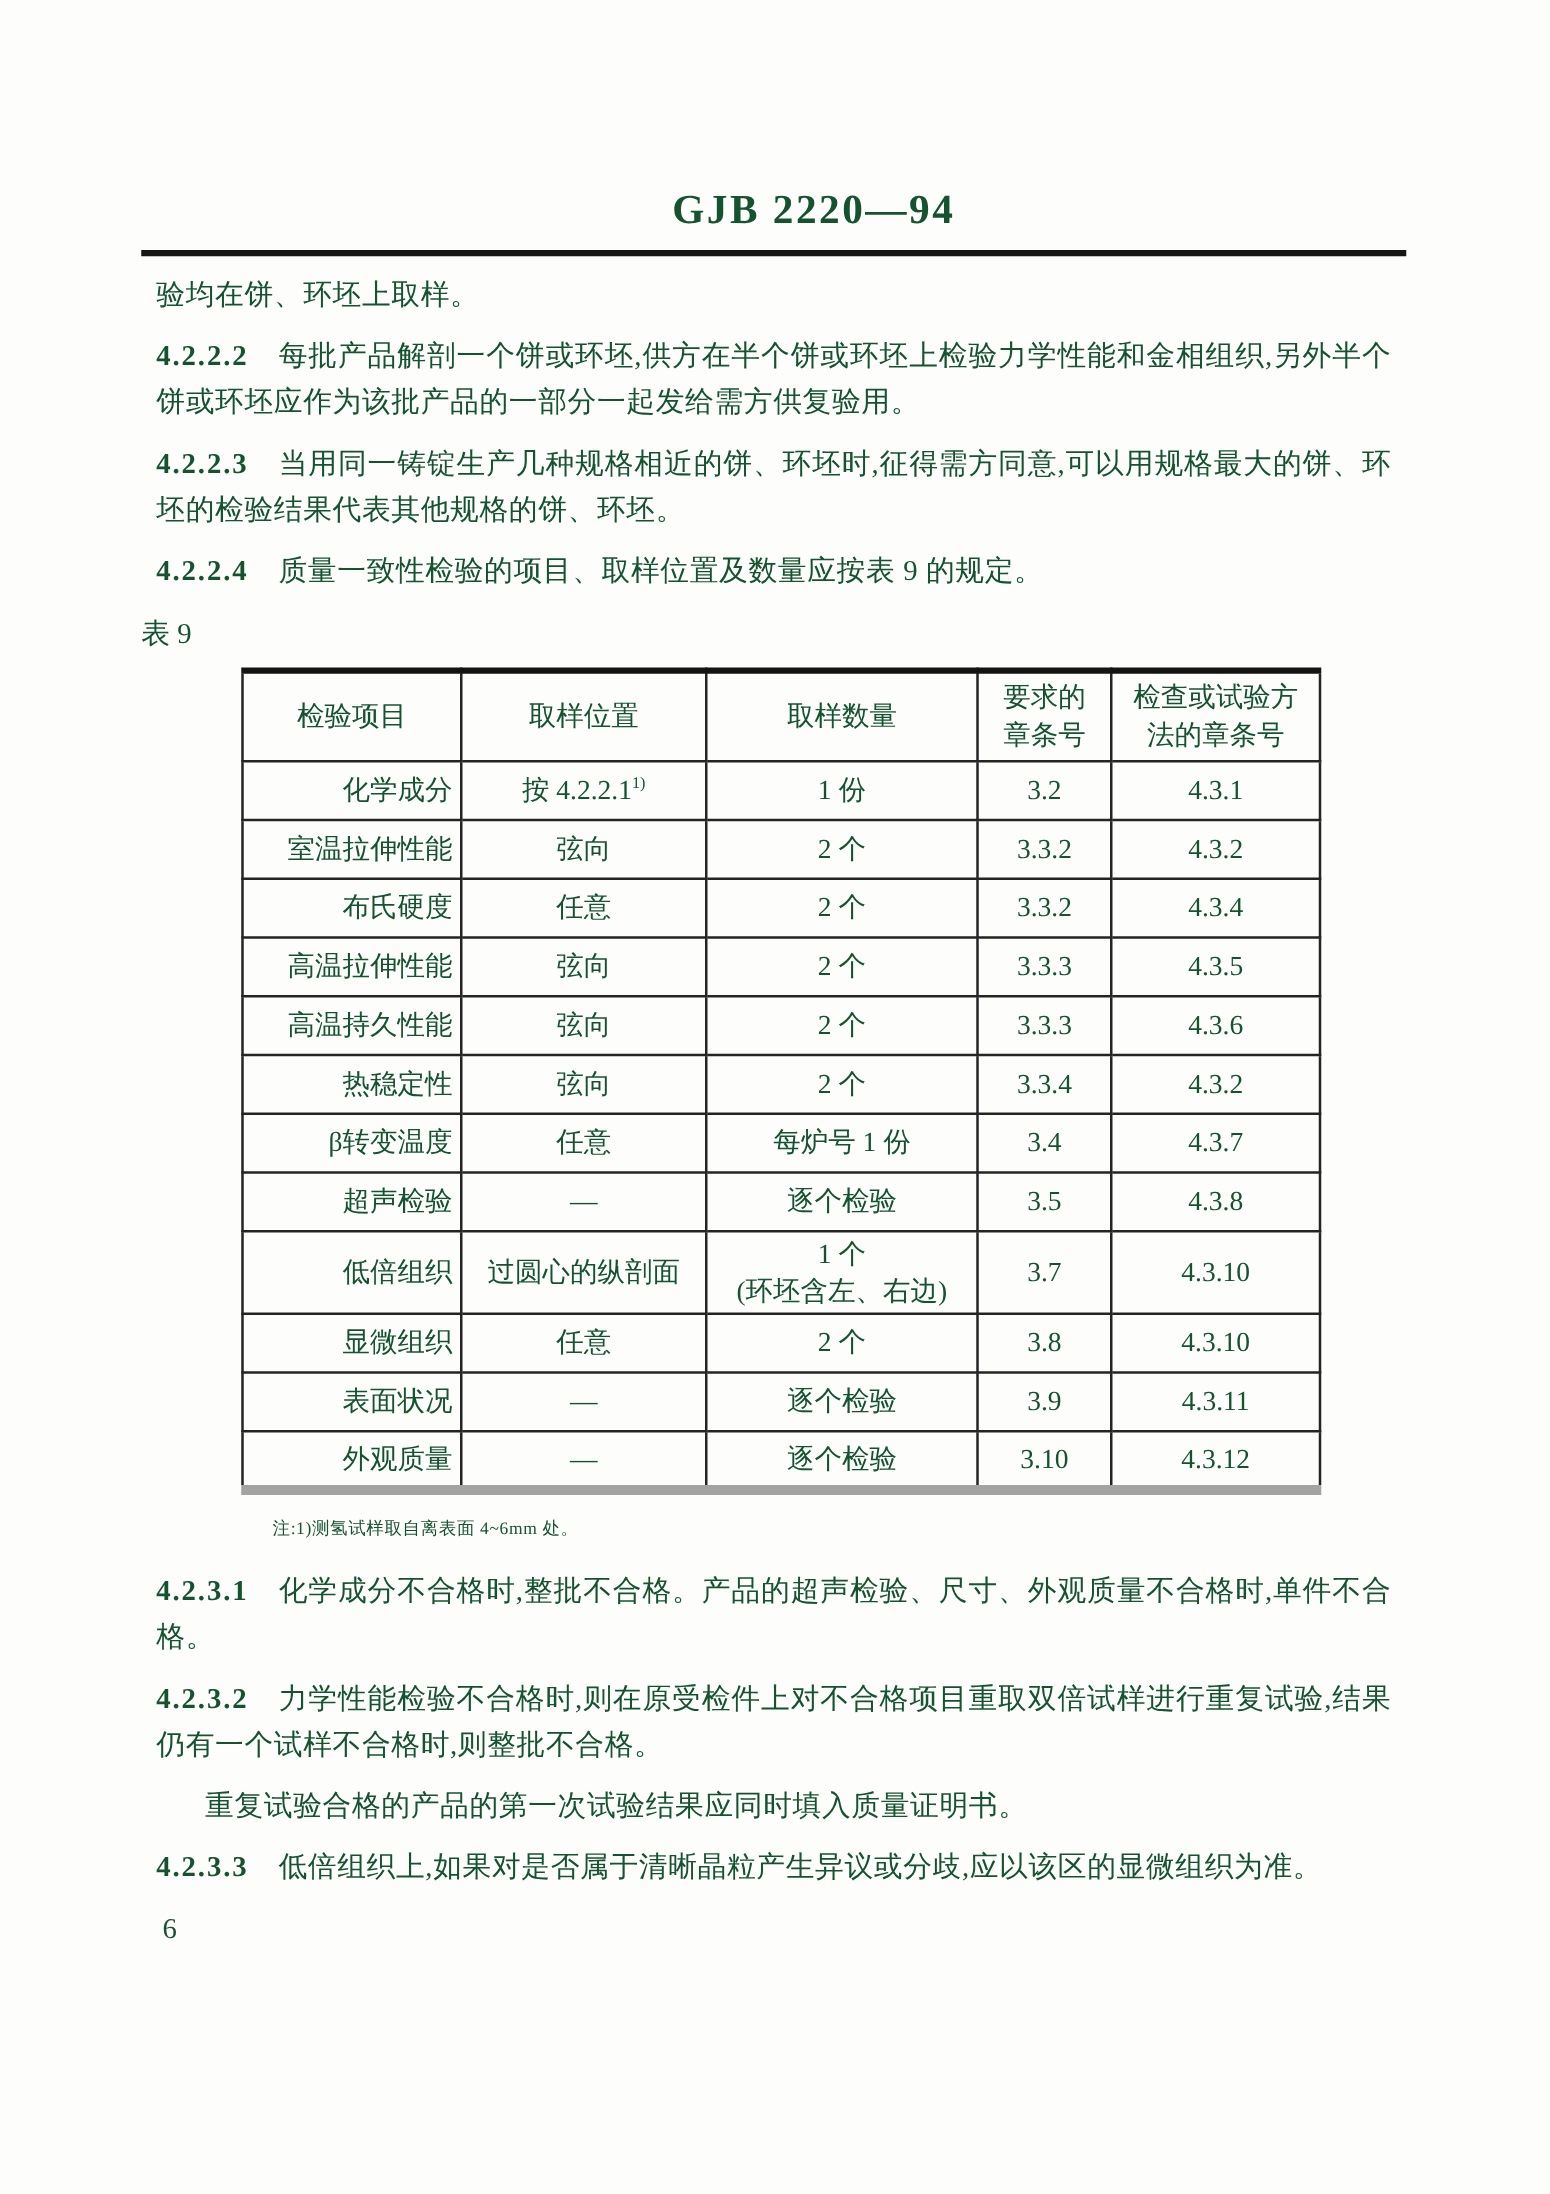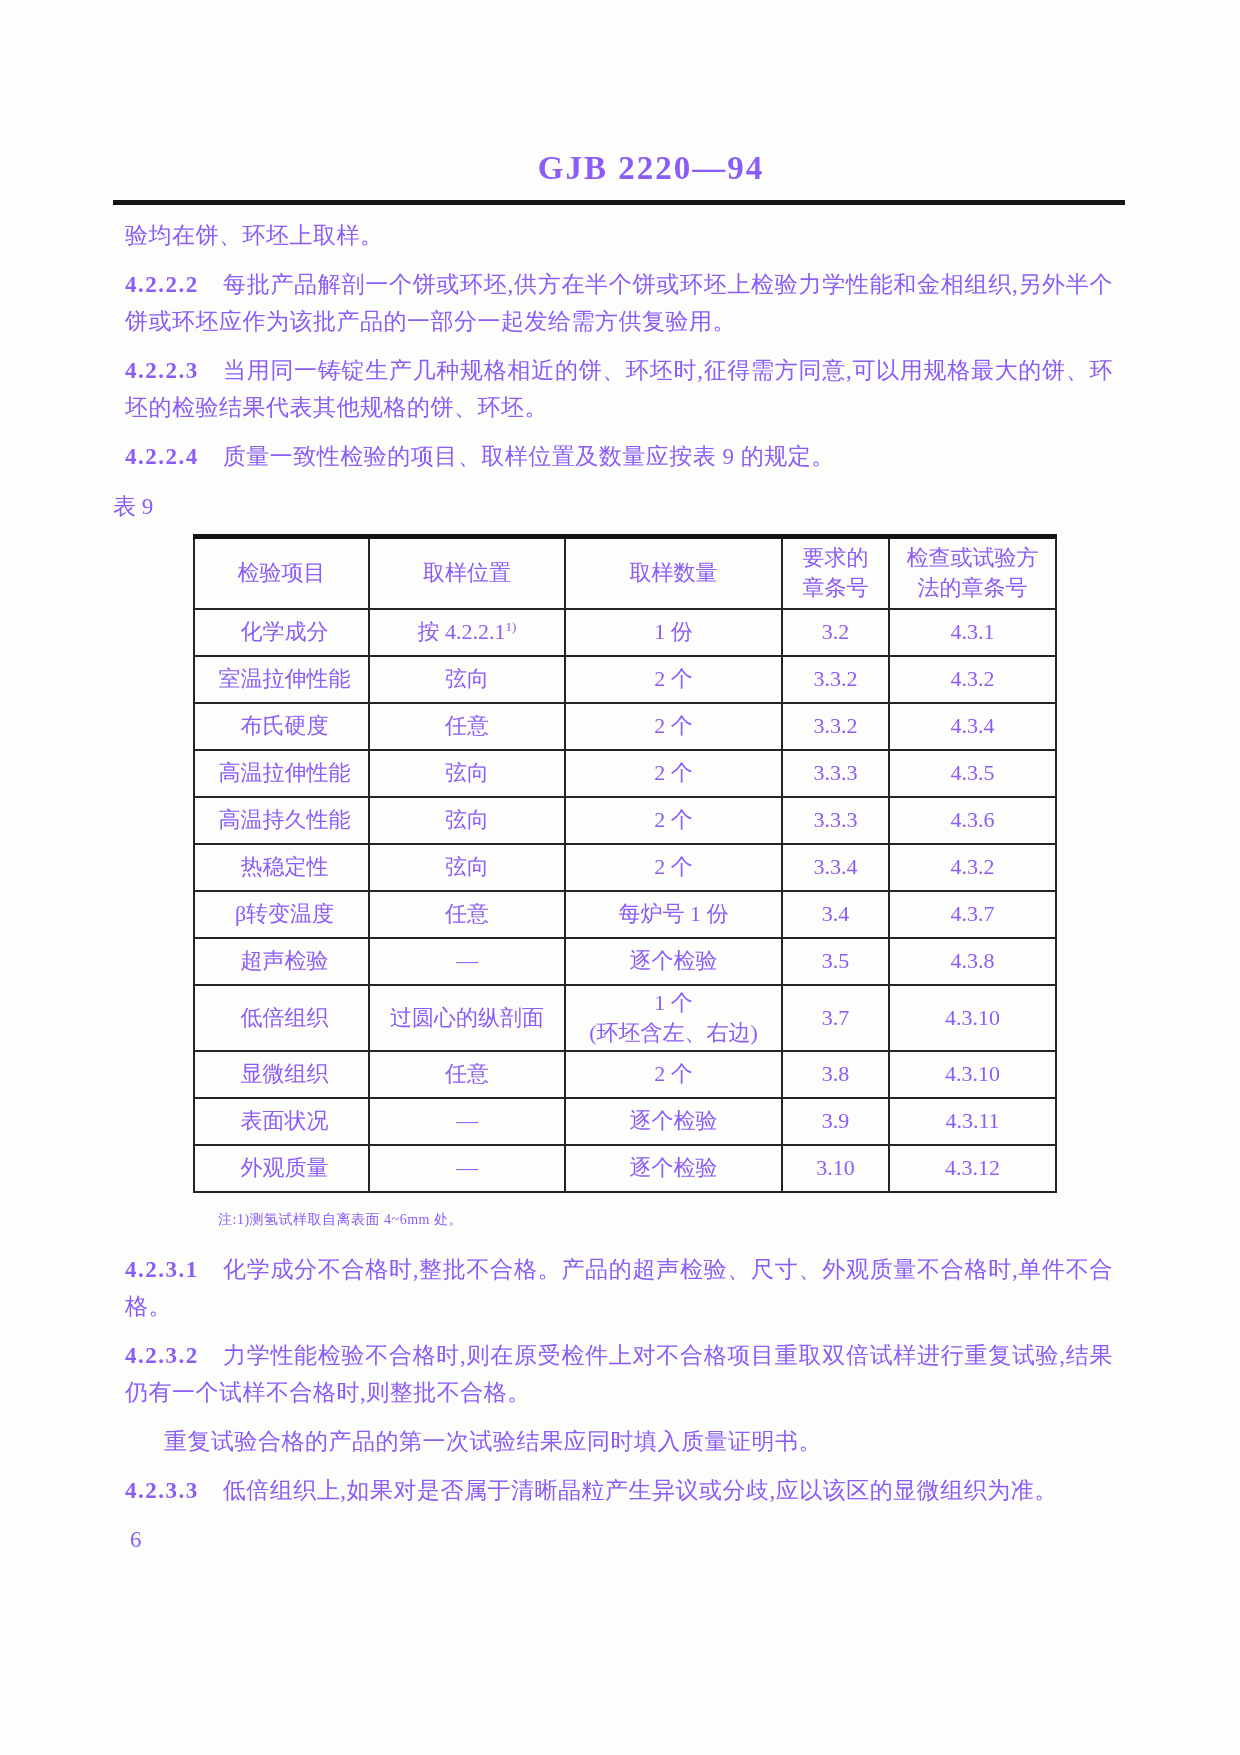--- a/index.html
+++ b/index.html
@@ -2,21 +2,21 @@
 <html><head>
 <meta charset="utf-8">
 <style>
   html, body { margin: 0; padding: 0; background: #ffffff; }
   .page {
     position: relative;
     width: 1240px;
     height: 1755px;
     margin: 0 auto;
     background: #fdfdfc;
-    color: #8b5cf6;
+    color: #14532d;
     font-family: "Liberation Serif", "DejaVu Serif", serif;
     box-sizing: border-box;
     padding: 148px 115px 0 113px;
     overflow: hidden;
   }
   .doc-code {
     text-align: center;
     transform: translateX(32px);
     font-family: "Liberation Serif", "DejaVu Serif", serif;
     font-weight: bold;
@@ -46,37 +46,37 @@
   .indent-para { text-indent: 39px; }
   .table-caption {
     text-align: left;
     font-size: 23px;
     margin: 16px 0 12px 0;
   }
   table.t9 {
     border-collapse: collapse;
     margin-left: 80px;
     border-top: 5px solid #141414;
-    border-bottom: 2px solid #a3a3a3;
+    border-bottom: 8px solid #a3a3a3;
     table-layout: fixed;
     width: 862px;
   }
   .t9 th, .t9 td {
     border: 2px solid #242424;
     font-weight: normal;
     font-size: 22px;
     text-align: center;
     white-space: pre-line;
     padding: 2px 6px;
     line-height: 30px;
     box-sizing: border-box;
   }
   .t9 th { height: 72px; }
   .t9 td { height: 47px; }
-  .t9 td.c0 { text-align: center; padding-left: 12px; }
+  .t9 td.c0 { text-align: right; padding-left: 12px; }
   sup.fn { font-size: 13px; vertical-align: super; line-height: 0; }
   .footnote {
     font-size: 14px;
     margin: 18px 0 0 105px;
     letter-spacing: 0.5px;
   }
   .results { margin-top: 22px; }
   .page-num {
     font-size: 23px;
     margin-top: 18px;

